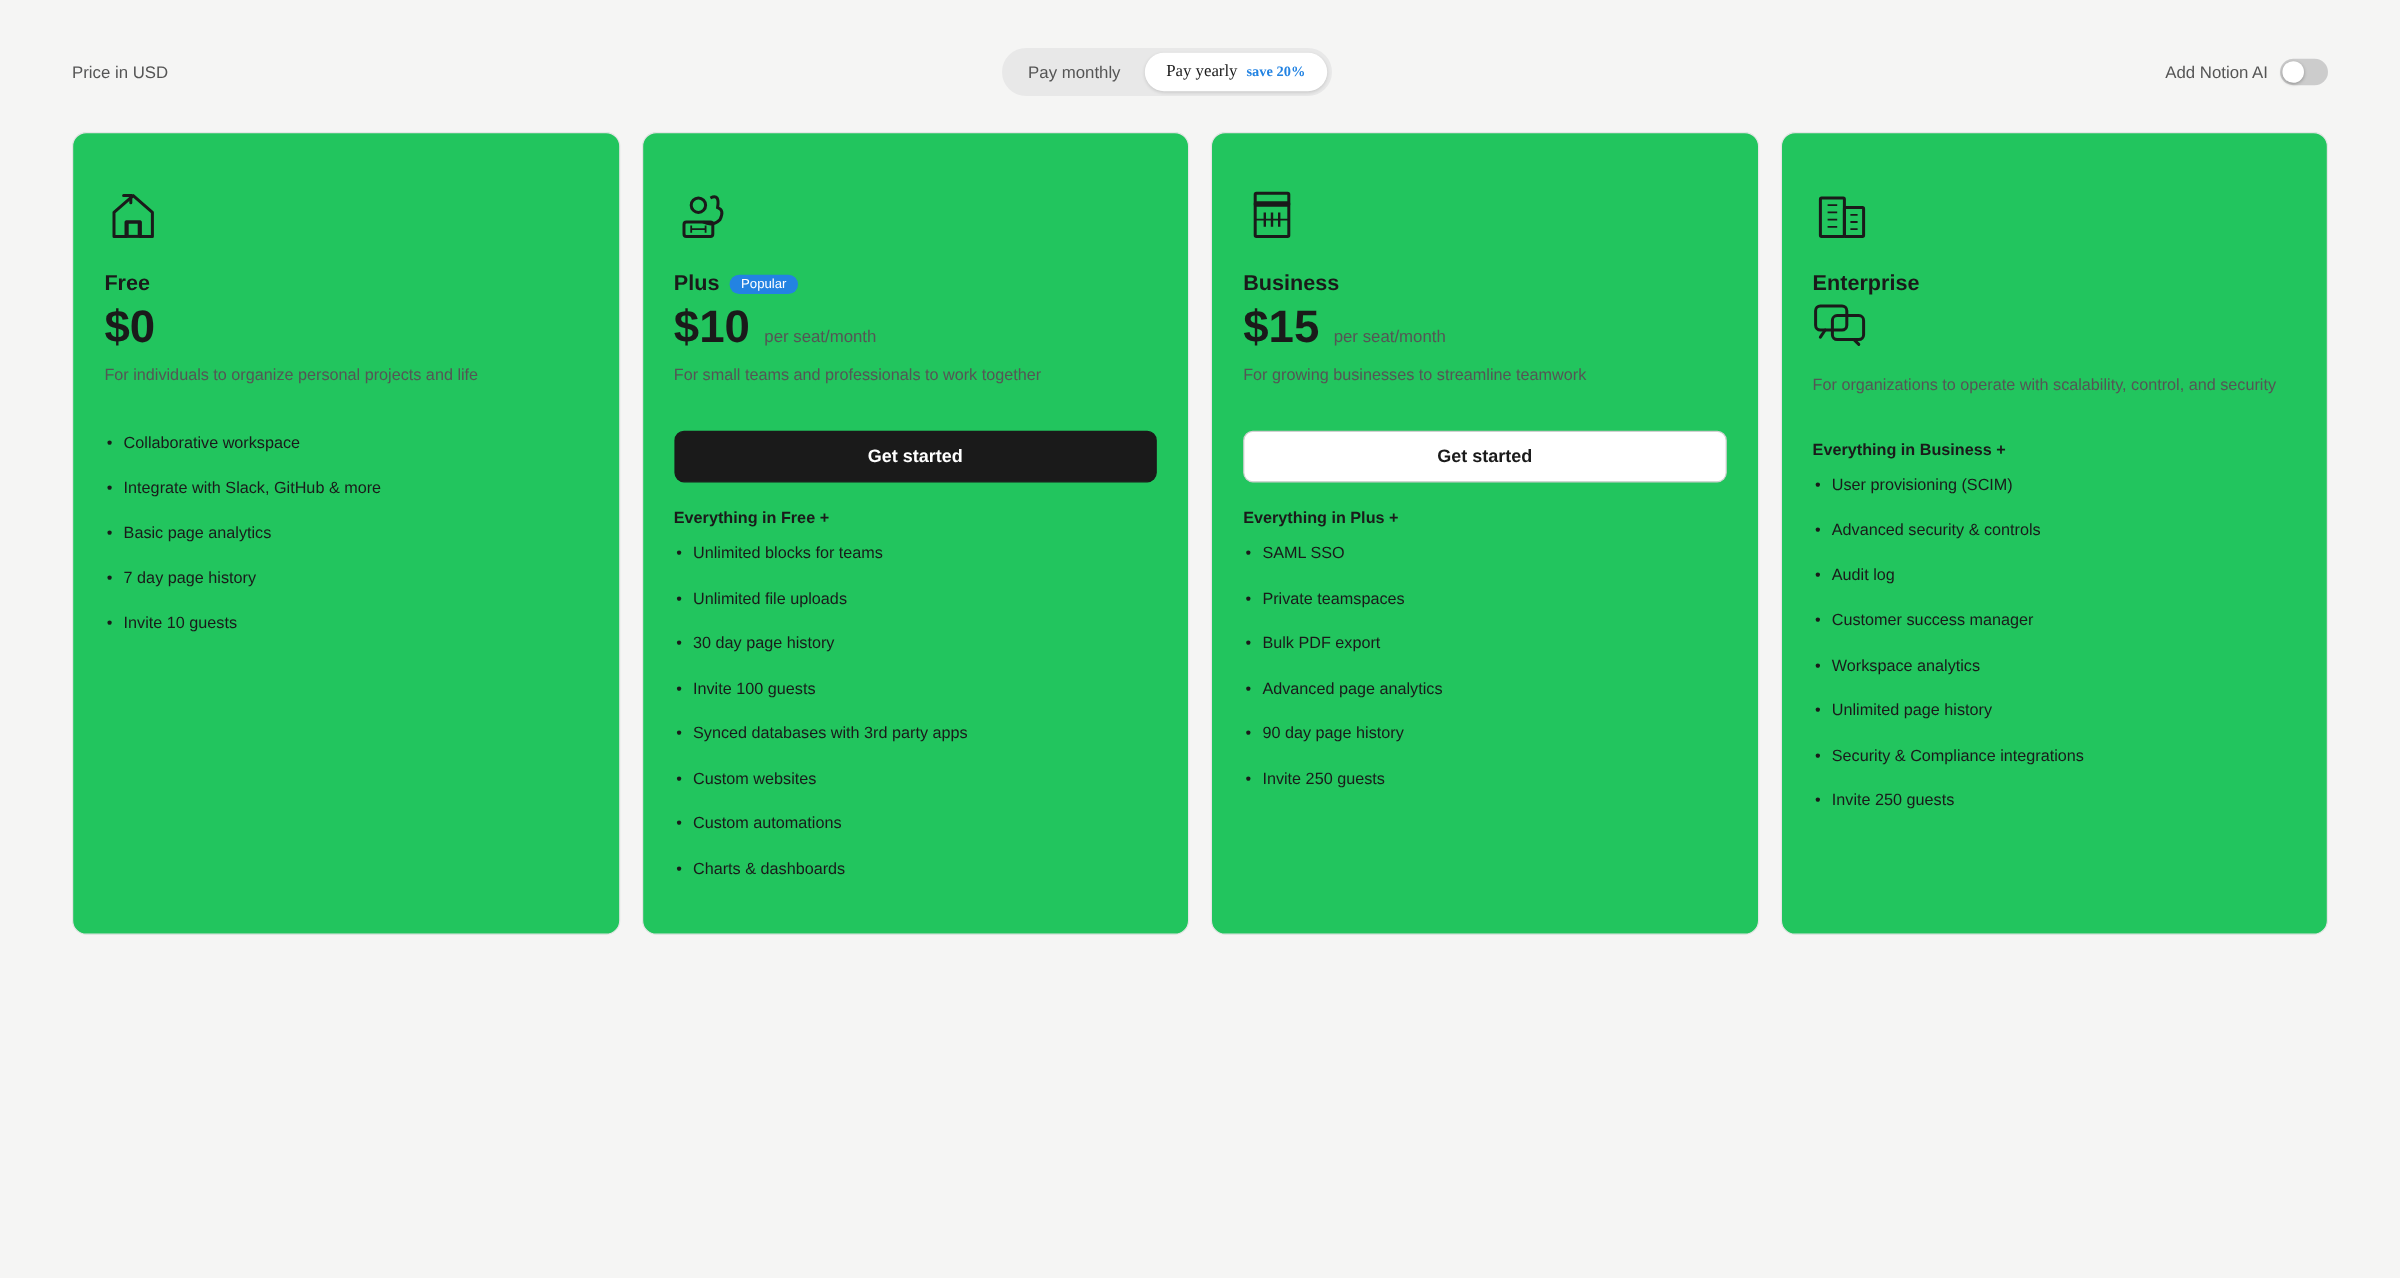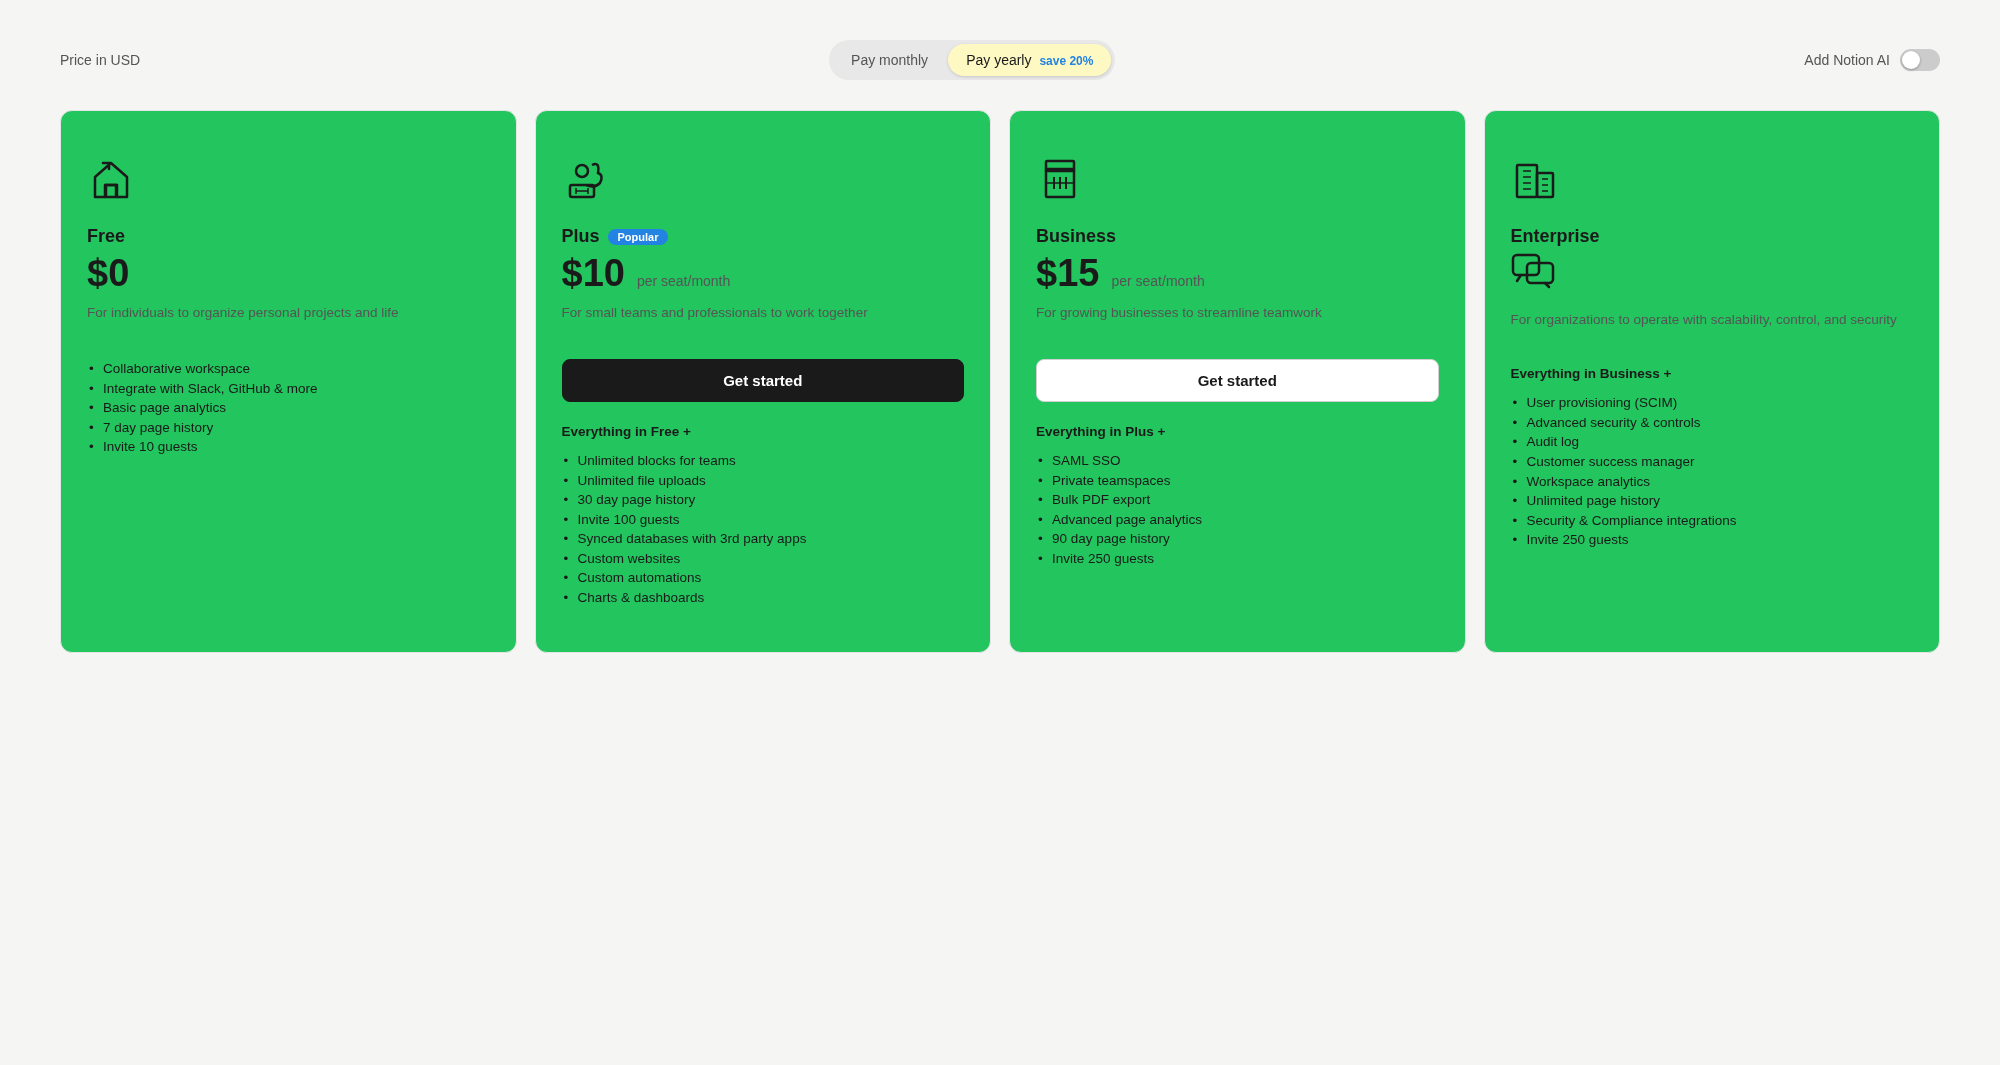--- a/index.html
+++ b/index.html
@@ -32,23 +32,24 @@
       padding: 8px 18px;
       border-radius: 999px;
       border: none;
       font-size: 14px;
       cursor: pointer;
       background: transparent;
       color: #555;
       font-weight: 500;
     }
     .billing-btn.active {
-      background: #fef9c3;
+      background: #ffffff;
       color: #1a1a1a;
       box-shadow: 0 1px 3px rgba(0,0,0,0.15);
+      font-family: Liberation Serif, serif;
     }
     .save-badge {
       font-size: 12px;
       color: #2383e2;
       font-weight: 600;
       margin-left: 4px;
     }
     .notion-ai-section {
       display: flex;
       align-items: center;
@@ -101,21 +102,21 @@
       margin-bottom: 6px;
     }
     .plan-name {
       font-size: 18px;
       font-weight: 700;
     }
     .popular-badge {
       background: #2383e2;
       color: #fff;
       font-size: 11px;
-      font-weight: 700;
+      font-weight: 400;
       padding: 2px 10px;
       border-radius: 999px;
     }
     .plan-price {
       font-size: 38px;
       font-weight: 800;
       margin-bottom: 2px;
       line-height: 1.1;
     }
     .per-seat {
@@ -151,21 +152,21 @@
     .features-title {
       font-size: 13.5px;
       font-weight: 700;
       margin-bottom: 12px;
       color: #1a1a1a;
     }
     .features-list {
       list-style: none;
       display: flex;
       flex-direction: column;
-      gap: 0;
+      gap: 18px;
     }
     .features-list li {
       font-size: 13.5px;
       color: #1a1a1a;
       padding-left: 16px;
       position: relative;
       line-height: 1.45;
     }
     .features-list li::before {
       content: '•';

